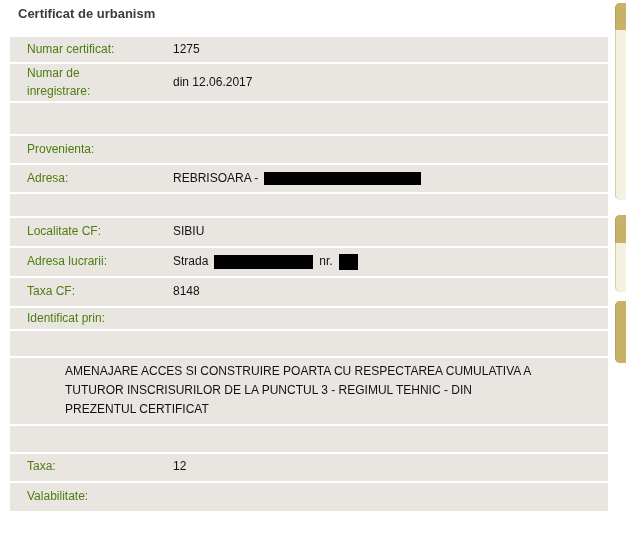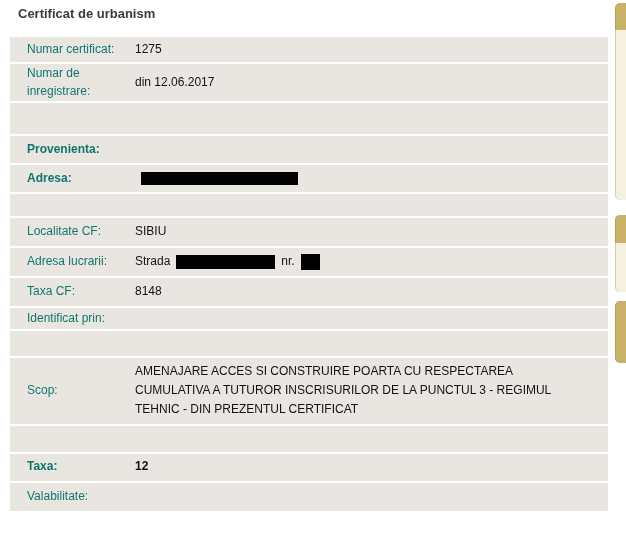--- a/index.html
+++ b/index.html
@@ -34,42 +34,43 @@
     background: #e9e6e1;
     margin-bottom: 2px;
     display: flex;
     align-items: center;
     padding-left: 17px;
     padding-right: 18px;
   }
   .row .label {
     width: 108px;
     flex-shrink: 0;
-    color: #0f766e;
+    color: #4d7c0f;
     line-height: 1.45;
   }
   .row .value {
     flex: 1;
     color: #121212;
     line-height: 1.6;
     display: flex;
     align-items: center;
     flex-wrap: wrap;
+    margin-left: 38px;
   }
   .row .value.block { display: block; max-width: 472px; }
 
   .spacer {
     background: #e9e6e1;
     margin-bottom: 2px;
   }
 
   .h25 { min-height: 25px; }
   .h37 { min-height: 37px; align-items: center; }
   .h31 { min-height: 31px; }
-  .h27 { min-height: 27px; font-weight: bold; }
+  .h27 { min-height: 27px; }
   .h22 { min-height: 22px; }
   .h28 { min-height: 28px; }
   .h21 { min-height: 21px; }
   .h61 { min-height: 61px; padding-top: 4px; padding-bottom: 4px; }
   .h26 { min-height: 26px; }
 
   .redact {
     display: inline-block;
     background: #000000;
     vertical-align: middle;
@@ -120,20 +121,21 @@
 
   <div class="spacer h31"></div>
 
   <div class="row h27">
     <div class="label">Provenienta:</div>
   </div>
 
   <div class="row h27">
     <div class="label">Adresa:</div>
     <div class="value">
+      <span>REBRISOARA -</span>
       <span class="redact bar-lg"></span>
     </div>
   </div>
 
   <div class="spacer h22"></div>
 
   <div class="row h28">
     <div class="label">Localitate CF:</div>
     <div class="value">SIBIU</div>
   </div>
@@ -155,21 +157,20 @@
 
 
   <div class="row h21">
     <div class="label">Identificat prin:</div>
     <div class="value"></div>
   </div>
 
   <div class="spacer h25"></div>
 
   <div class="row h61">
-    <div class="label">Scop:</div>
     <div class="value block">AMENAJARE ACCES SI CONSTRUIRE POARTA CU RESPECTAREA CUMULATIVA A TUTUROR INSCRISURILOR DE LA PUNCTUL 3 - REGIMUL TEHNIC - DIN PREZENTUL CERTIFICAT</div>
   </div>
 
   <div class="spacer h26"></div>
 
   <div class="row h27">
     <div class="label">Taxa:</div>
     <div class="value">12</div>
   </div>
 

